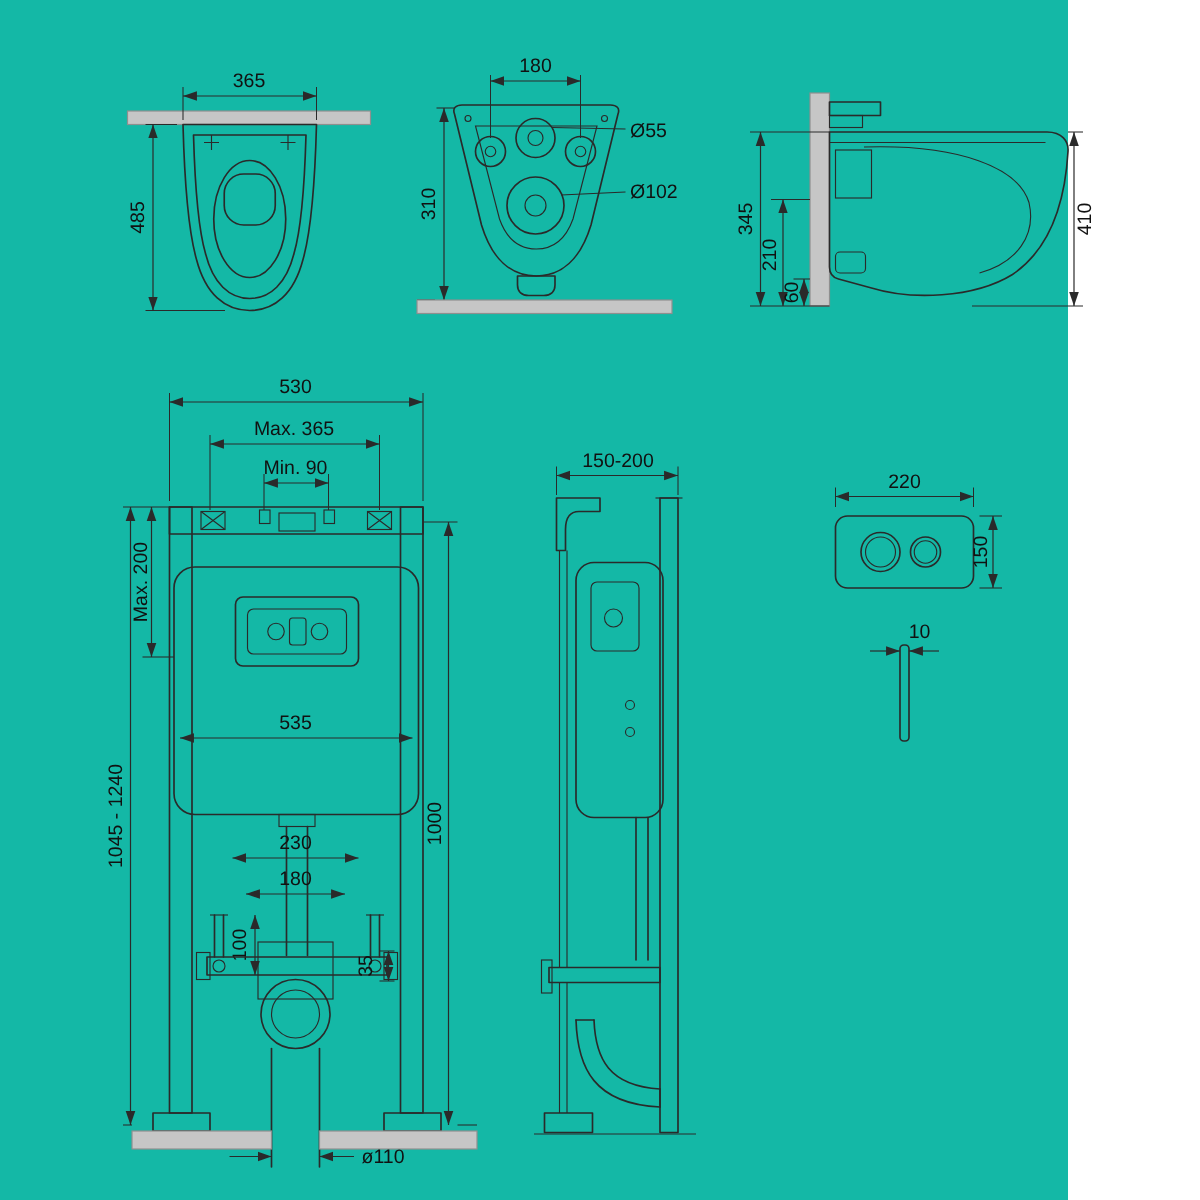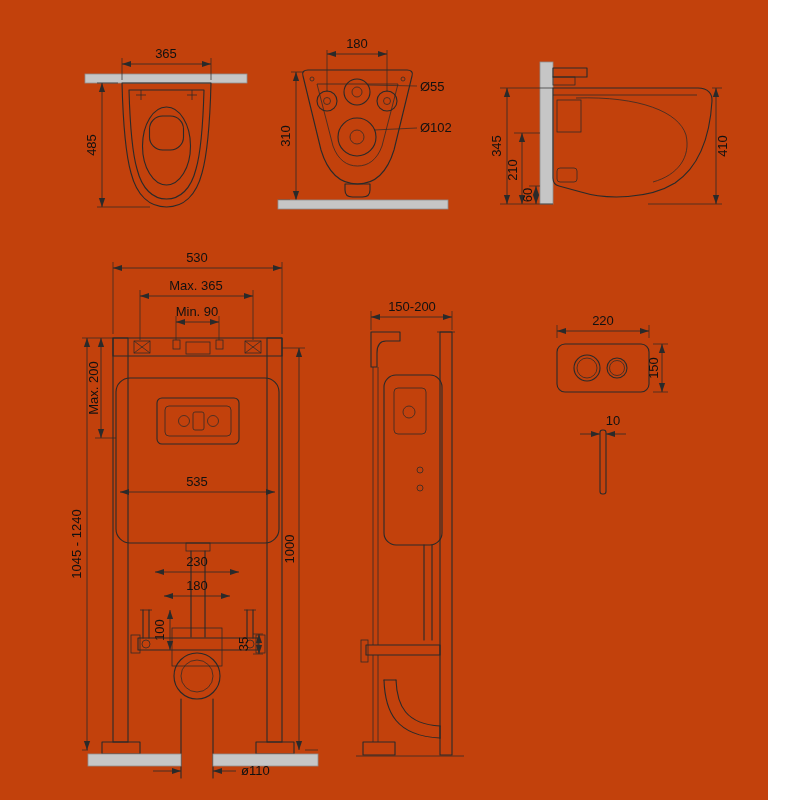--- a/index.html
+++ b/index.html
@@ -1,16 +1,16 @@
 <!DOCTYPE html>
 <html><head>
 <meta charset="utf-8">
 <style>
   html,body { margin:0; padding:0; background:#ffffff; }
-  .canvas { width:768px; height:800px; background:#c2410c; position:relative;
+  .canvas { width:712px; height:800px; background:#14b8a6; position:relative;
             font-family:"Liberation Sans", sans-serif; }
   svg { display:block; }
   .ln   { fill:none; stroke:#2a2a2a; stroke-width:1.1; stroke-linejoin:round; stroke-linecap:round; }
   .thin { fill:none; stroke:#2a2a2a; stroke-width:0.75; }
   .dimline { fill:none; stroke:#2a2a2a; stroke-width:0.8; }
   .ext  { fill:none; stroke:#2a2a2a; stroke-width:0.7; }
   .solid{ fill:#c6c6c6; stroke:#8f8f8f; stroke-width:0.8; }
   .dim  { font-family:"Liberation Sans", sans-serif; font-size:13px; fill:#111; }
 </style>
 </head>

